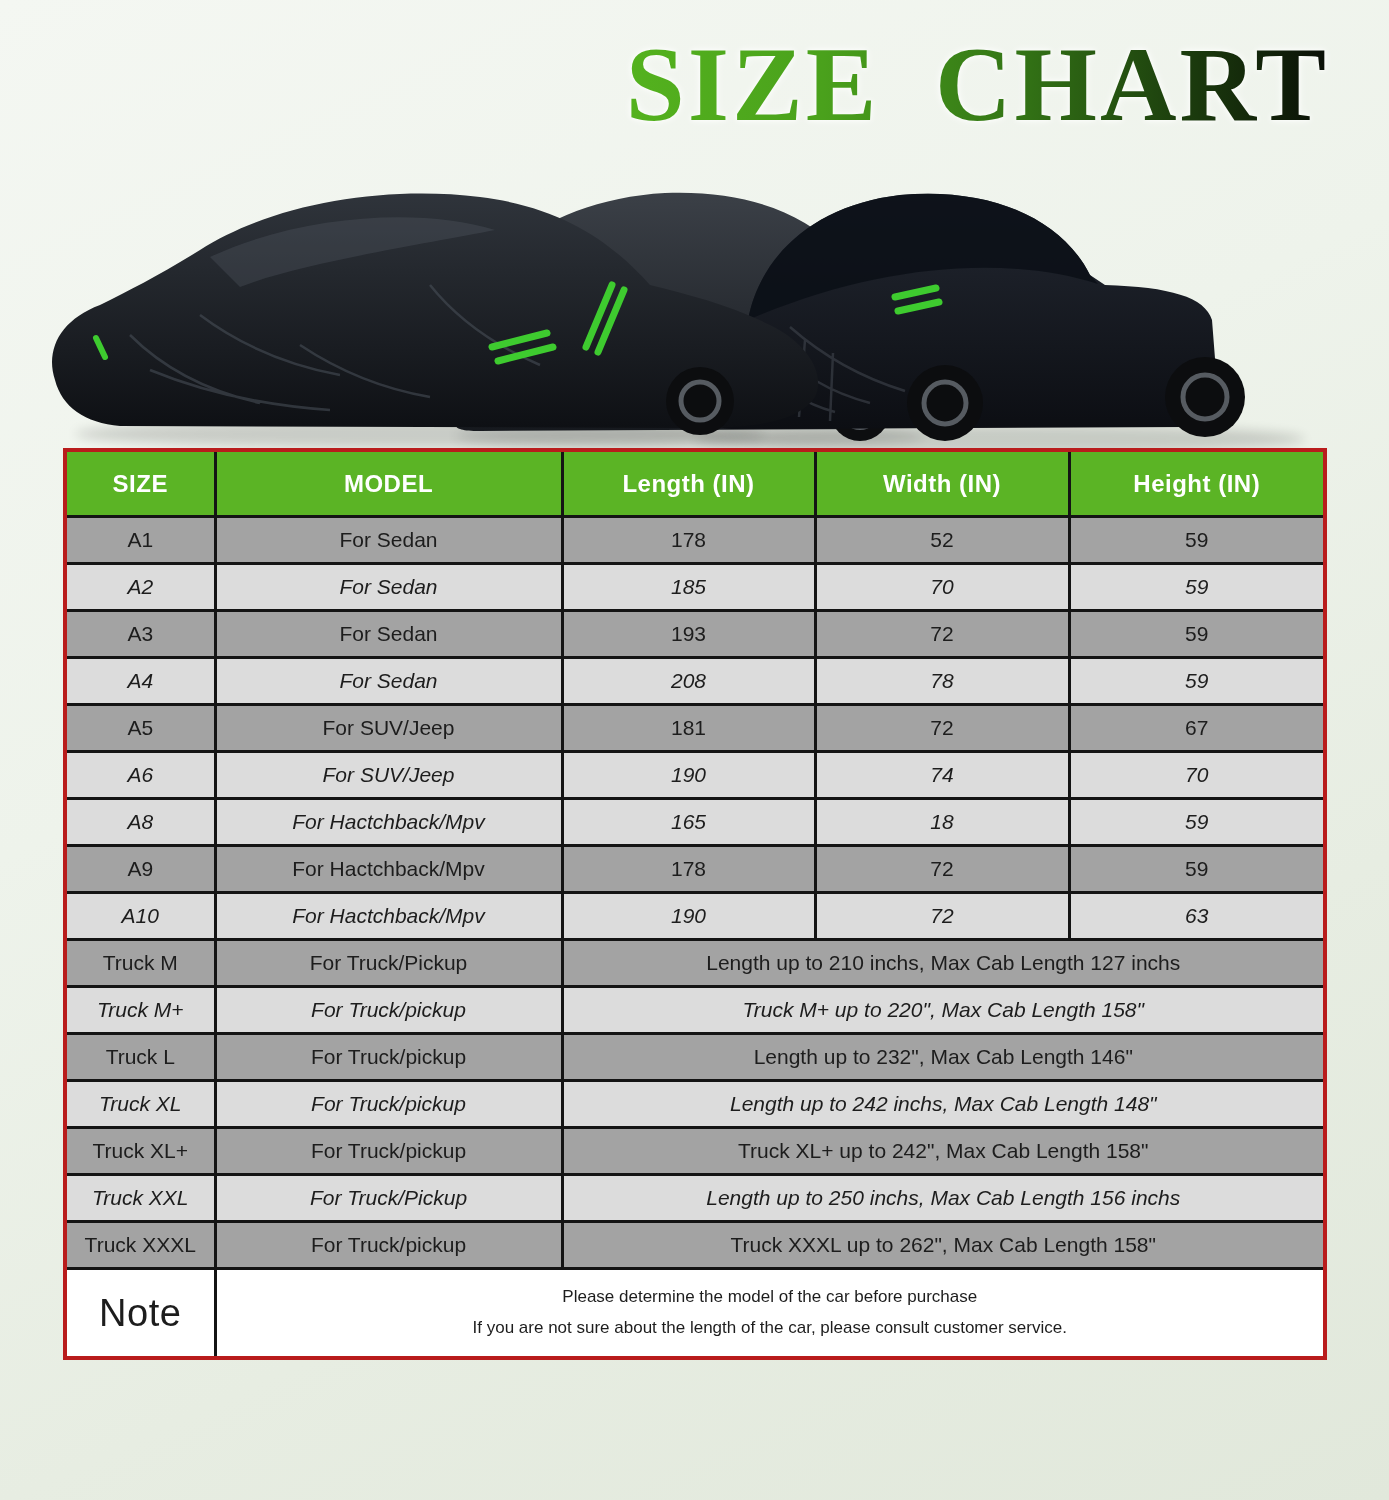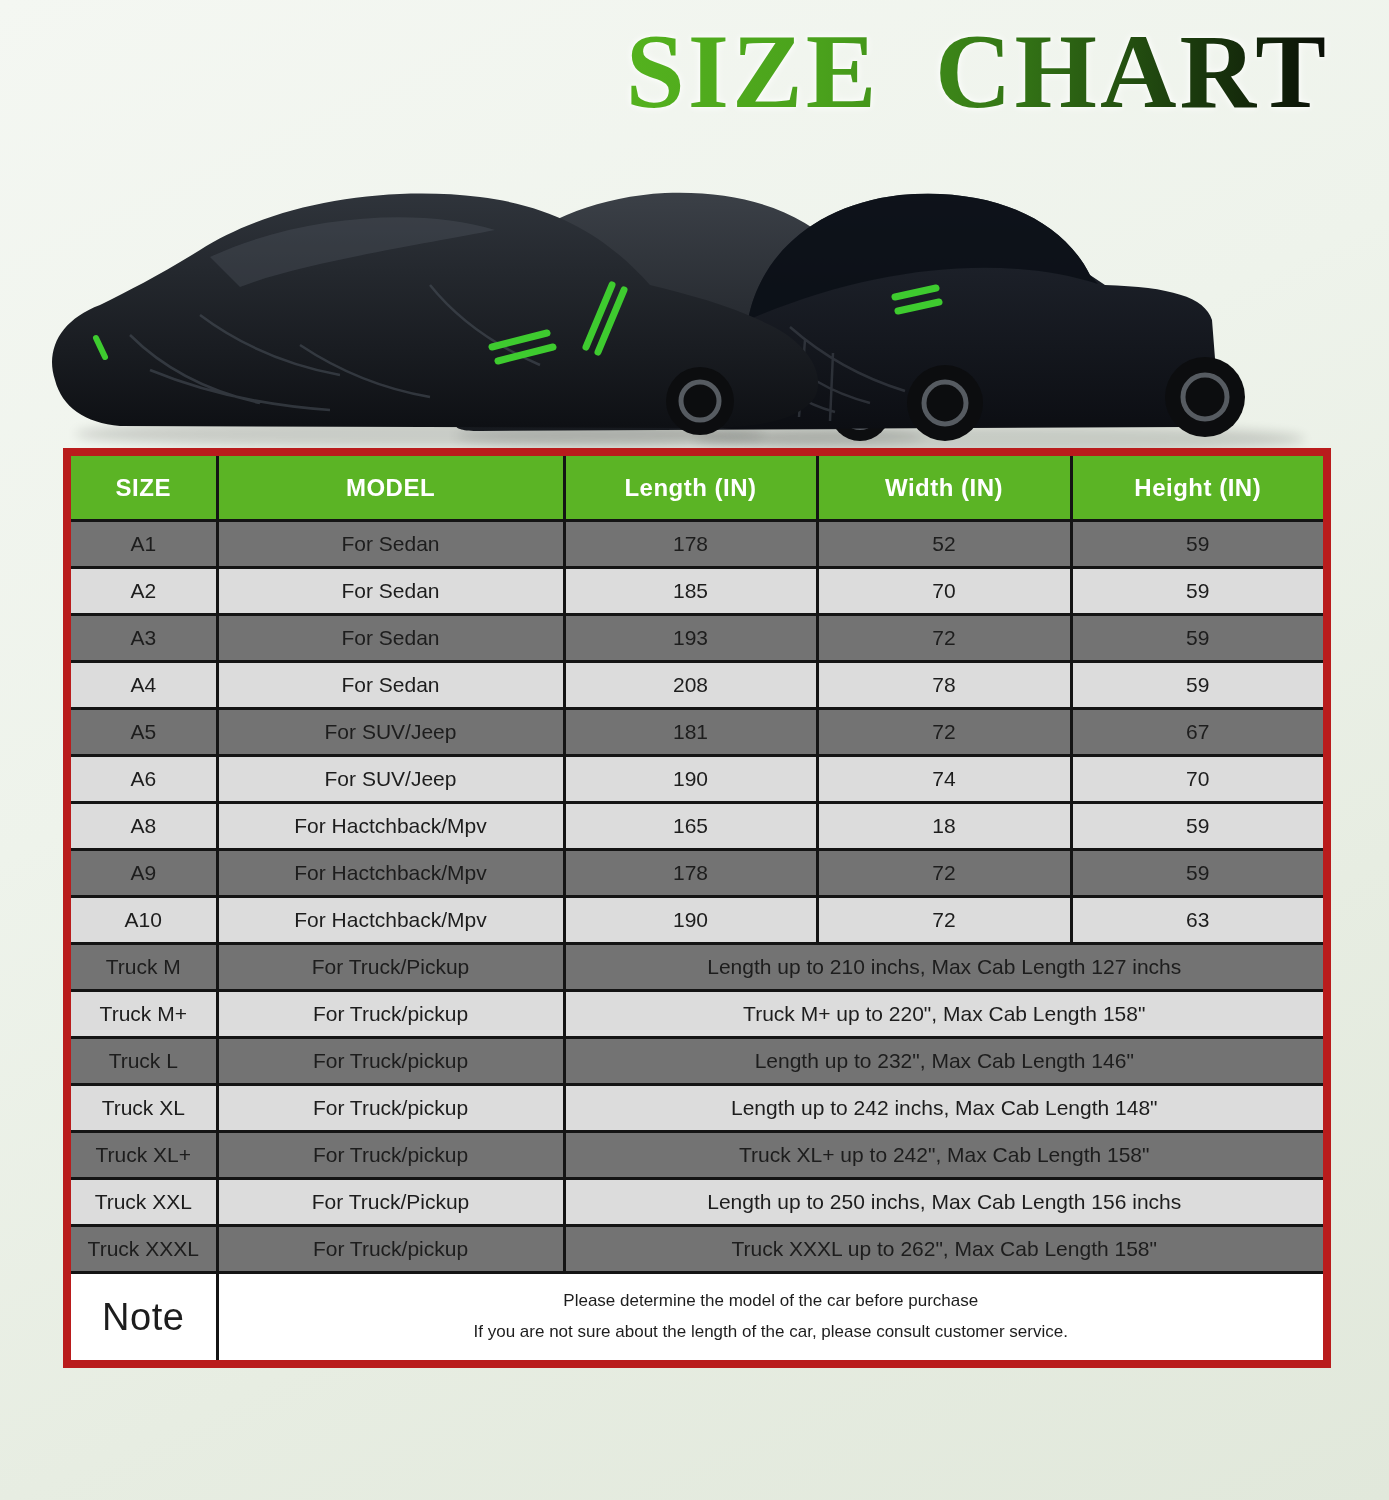--- a/index.html
+++ b/index.html
@@ -3,44 +3,44 @@
 <meta charset="utf-8">
 <style>
   html,body{margin:0;padding:0;}
   body{
     width:1389px;height:1500px;position:relative;overflow:hidden;
     background:linear-gradient(155deg,#f4f7f2 0%,#eef3eb 40%,#e7ede2 70%,#e1e8db 100%);
     font-family:"Liberation Sans","DejaVu Sans",sans-serif;
   }
   .page{position:absolute;inset:0;}
   .title{
-    position:absolute;top:13px;right:60px;margin:0;
+    position:absolute;top:26px;right:60px;margin:0;
     font-family:"Liberation Serif","DejaVu Serif",serif;
     font-weight:bold;font-size:106px;line-height:1.12;
     letter-spacing:3px;word-spacing:26px;white-space:nowrap;
     background:linear-gradient(90deg,#54b21e 0%,#4aa11c 28%,#347616 55%,#1d400e 78%,#0a0f07 100%);
     -webkit-background-clip:text;background-clip:text;color:transparent;
     filter:drop-shadow(0 0 2px rgba(255,255,255,.95)) drop-shadow(0 0 5px rgba(255,255,255,.55));
   }
   .hero{position:absolute;top:135px;left:0;width:1389px;height:320px;}
   table.size-table{
     position:absolute;top:448px;left:63px;width:1260px;
-    border-collapse:collapse;table-layout:fixed;background:#737373;
-    border:8px solid #b91c1c;
+    border-collapse:collapse;table-layout:fixed;background:#a3a3a3;
+    border:4px solid #b91c1c;
   }
   .size-table th,.size-table td{
     border:3px solid #141414;text-align:center;vertical-align:middle;
     color:#1d1d1d;padding:0 4px;overflow:hidden;
   }
   .size-table thead th{
     height:63px;background:#5bb425;color:#ffffff;
     font-size:24px;font-weight:bold;letter-spacing:.5px;
   }
   .size-table tbody td{height:44px;font-size:21px;}
-  .size-table tr.gray td{background:#dcdcdc;}
+  .size-table tr.gray td{background:#dcdcdc;font-style:italic;}
   .size-table .note-label{font-size:38px;letter-spacing:.5px;}
   .size-table tfoot td{height:86px;font-size:17px;background:#fff;}
   .note-cell div{line-height:1.82;}
 </style>
 </head>
 <body>
 
 <div class="page">
 
   <h1 class="title">SIZE CHART</h1>

